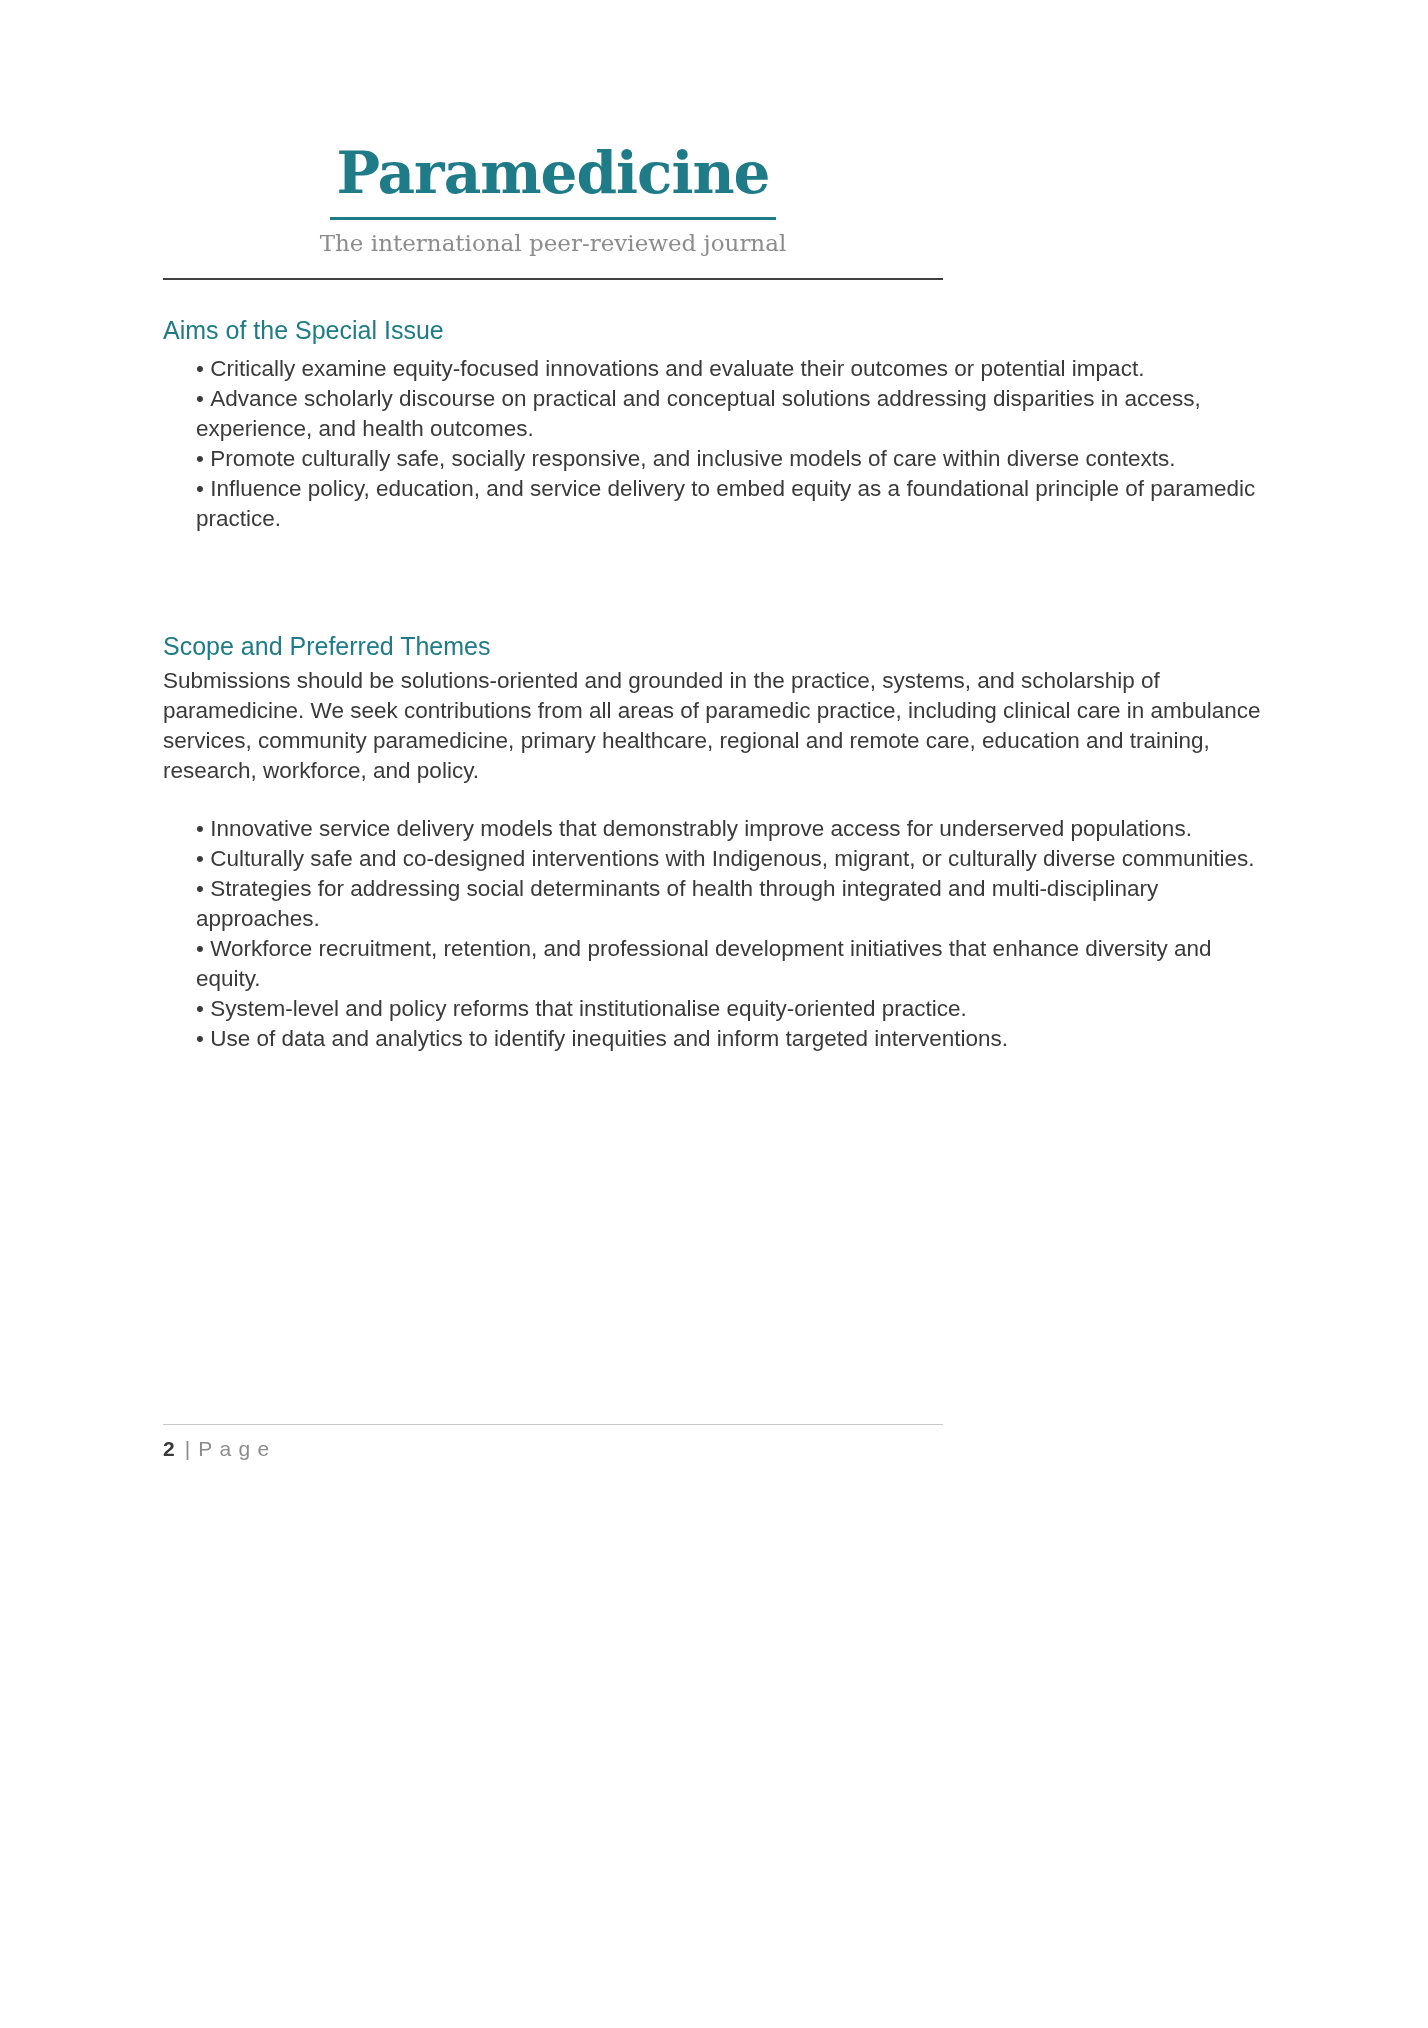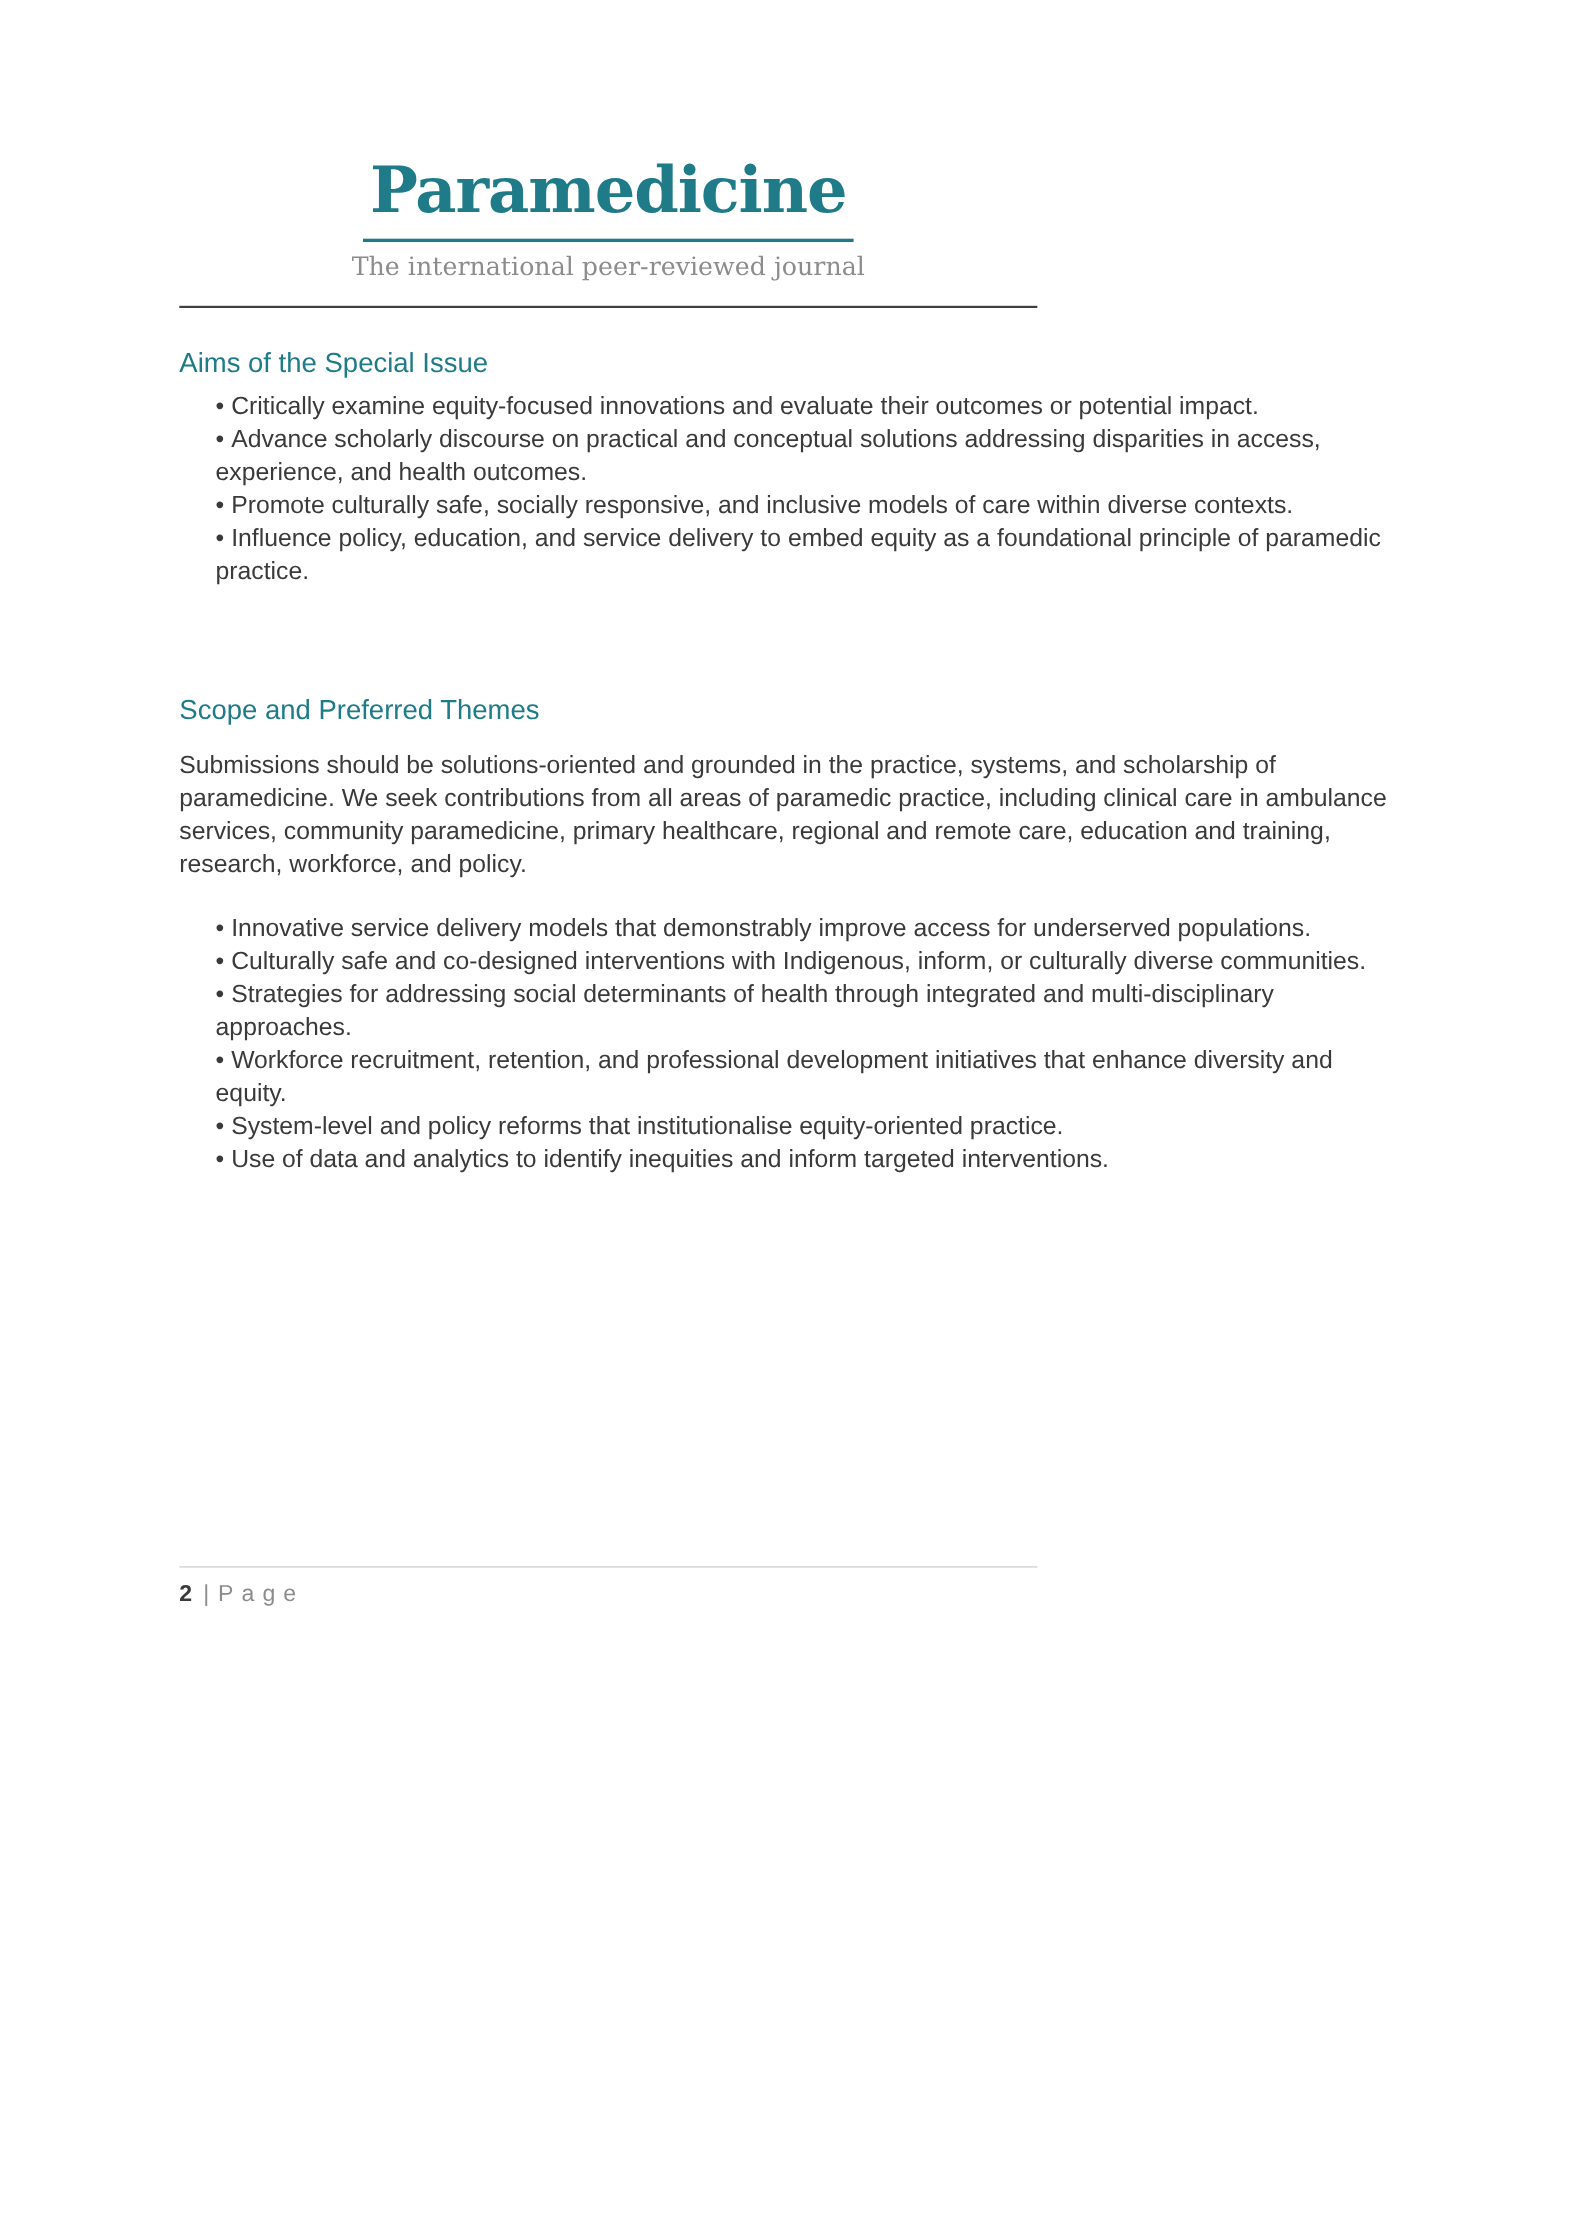--- a/index.html
+++ b/index.html
@@ -74,21 +74,21 @@
     margin-top: 96px;
   }
 
   .body-copy {
     font-size: 22.5px;
     line-height: 30px;
     color: #3a3a3a;
   }
 
   .intro-para {
-    margin-top: 19px;
+    margin-top: 4px;
     width: 1100px;
   }
 
   ul.bullet-list {
     list-style: none;
     margin-top: 8px;
     padding-left: 33px;
     width: 1100px;
   }
 
@@ -159,21 +159,21 @@
           <li>Promote culturally safe, socially responsive, and inclusive models of care within diverse contexts.</li>
           <li>Influence policy, education, and service delivery to embed equity as a foundational principle of paramedic practice.</li>
         </ul>
       </section>
 
       <section>
         <h2 class="section-heading scope">Scope and Preferred Themes</h2>
         <p class="intro-para body-copy">Submissions should be solutions-oriented and grounded in the practice, systems, and scholarship of paramedicine. We seek contributions from all areas of paramedic practice, including clinical care in ambulance services, community paramedicine, primary healthcare, regional and remote care, education and training, research, workforce, and policy.</p>
         <ul class="bullet-list scope-list body-copy">
           <li>Innovative service delivery models that demonstrably improve access for underserved populations.</li>
-          <li>Culturally safe and co-designed interventions with Indigenous, inform, or culturally diverse communities.</li>
+          <li>Culturally safe and co-designed interventions with Indigenous, migrant, or culturally diverse communities.</li>
           <li>Strategies for addressing social determinants of health through integrated and multi-disciplinary approaches.</li>
           <li>Workforce recruitment, retention, and professional development initiatives that enhance diversity and equity.</li>
           <li>System-level and policy reforms that institutionalise equity-oriented practice.</li>
           <li>Use of data and analytics to identify inequities and inform targeted interventions.</li>
         </ul>
       </section>
 
     </main>
   </div>
 

